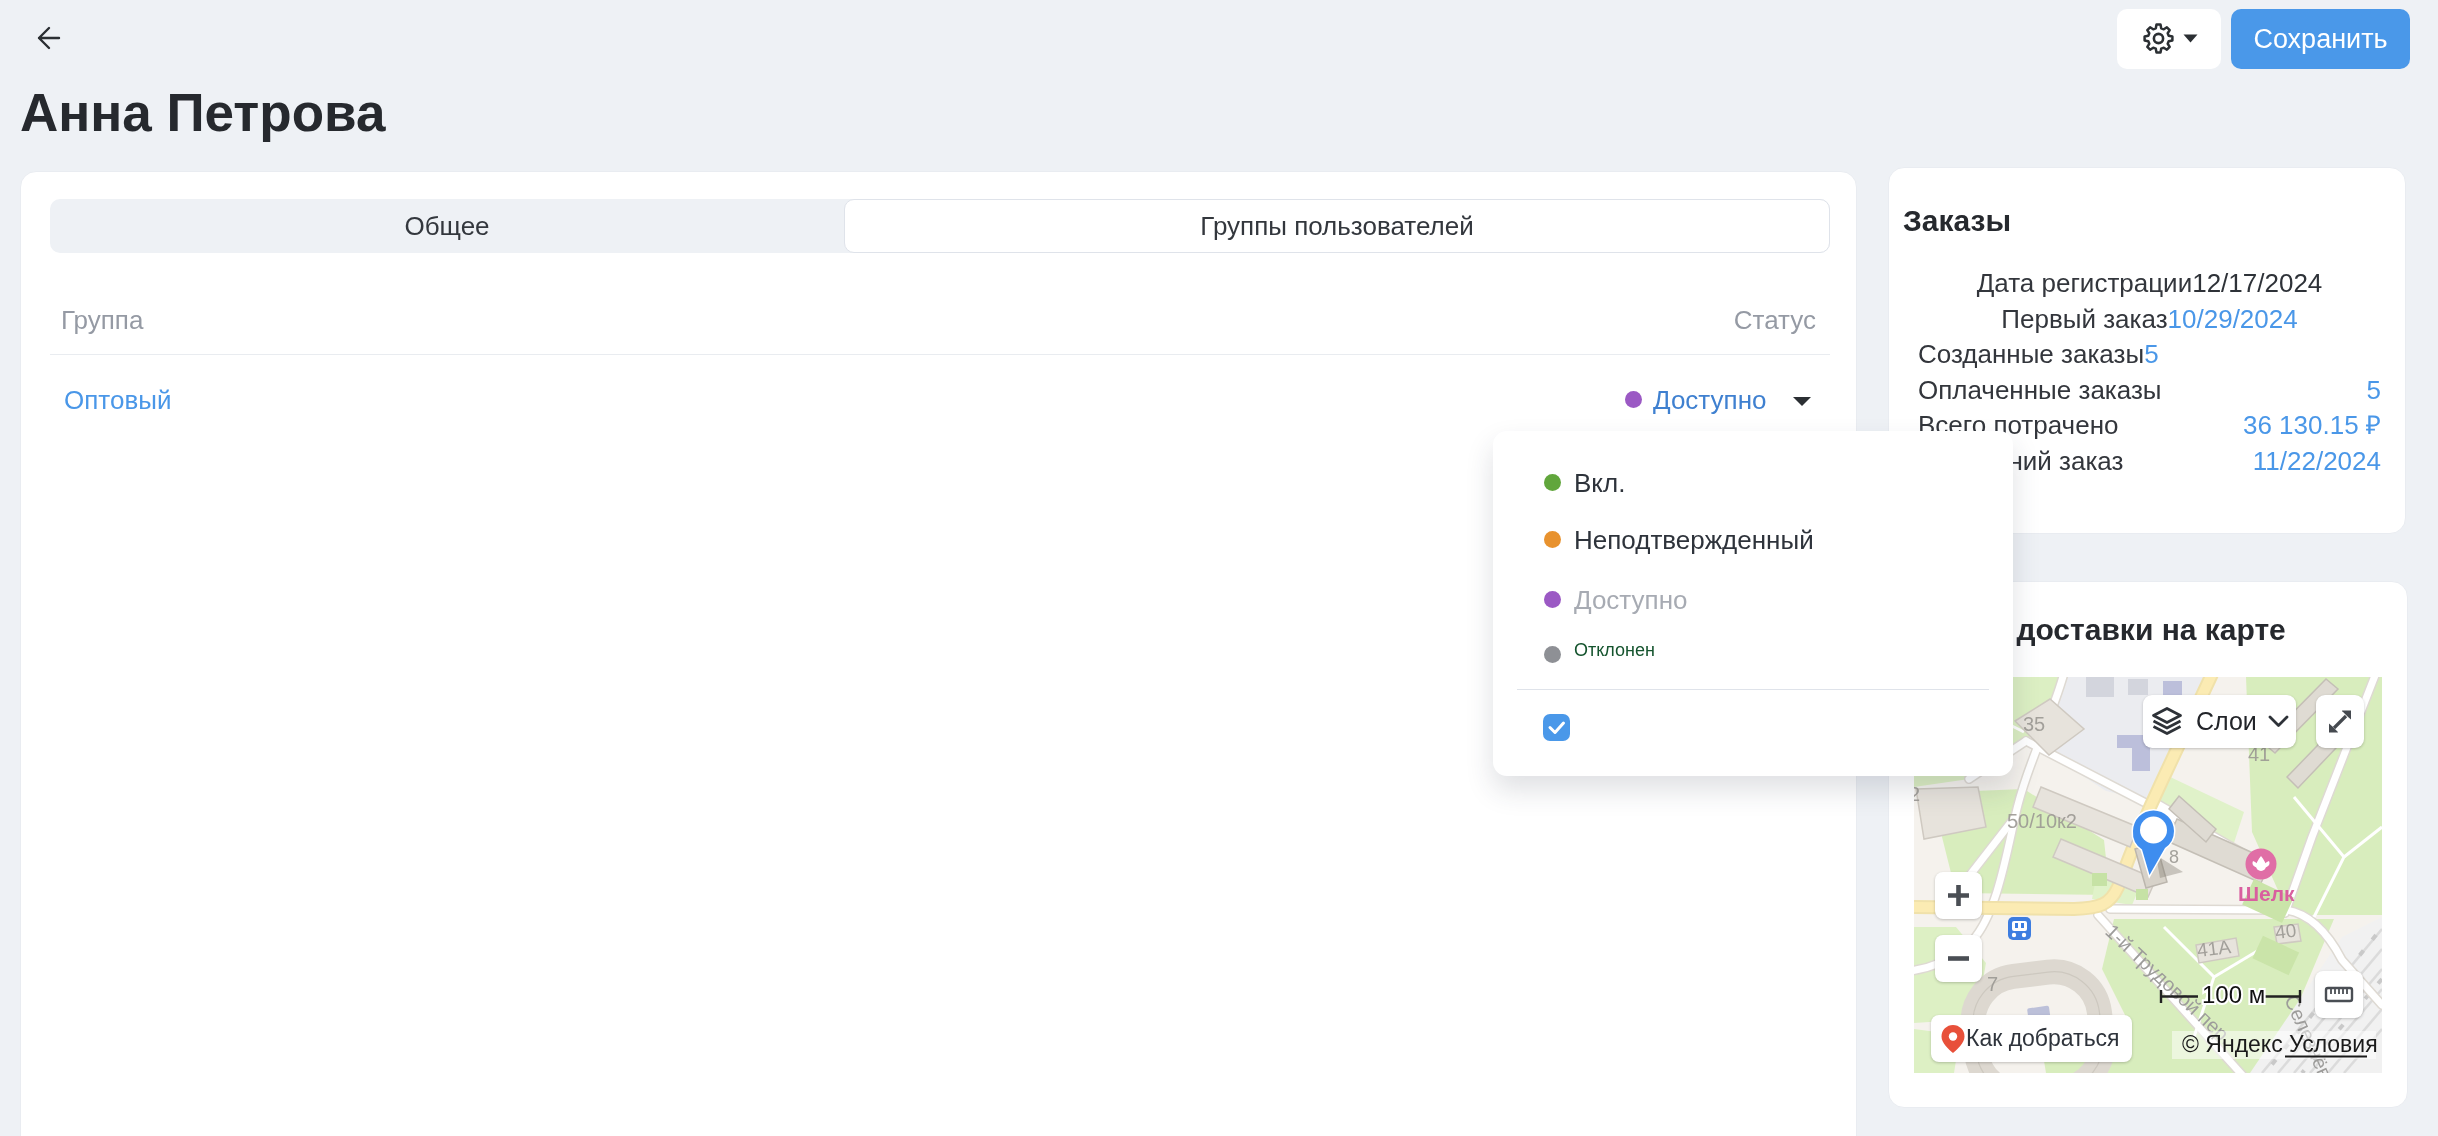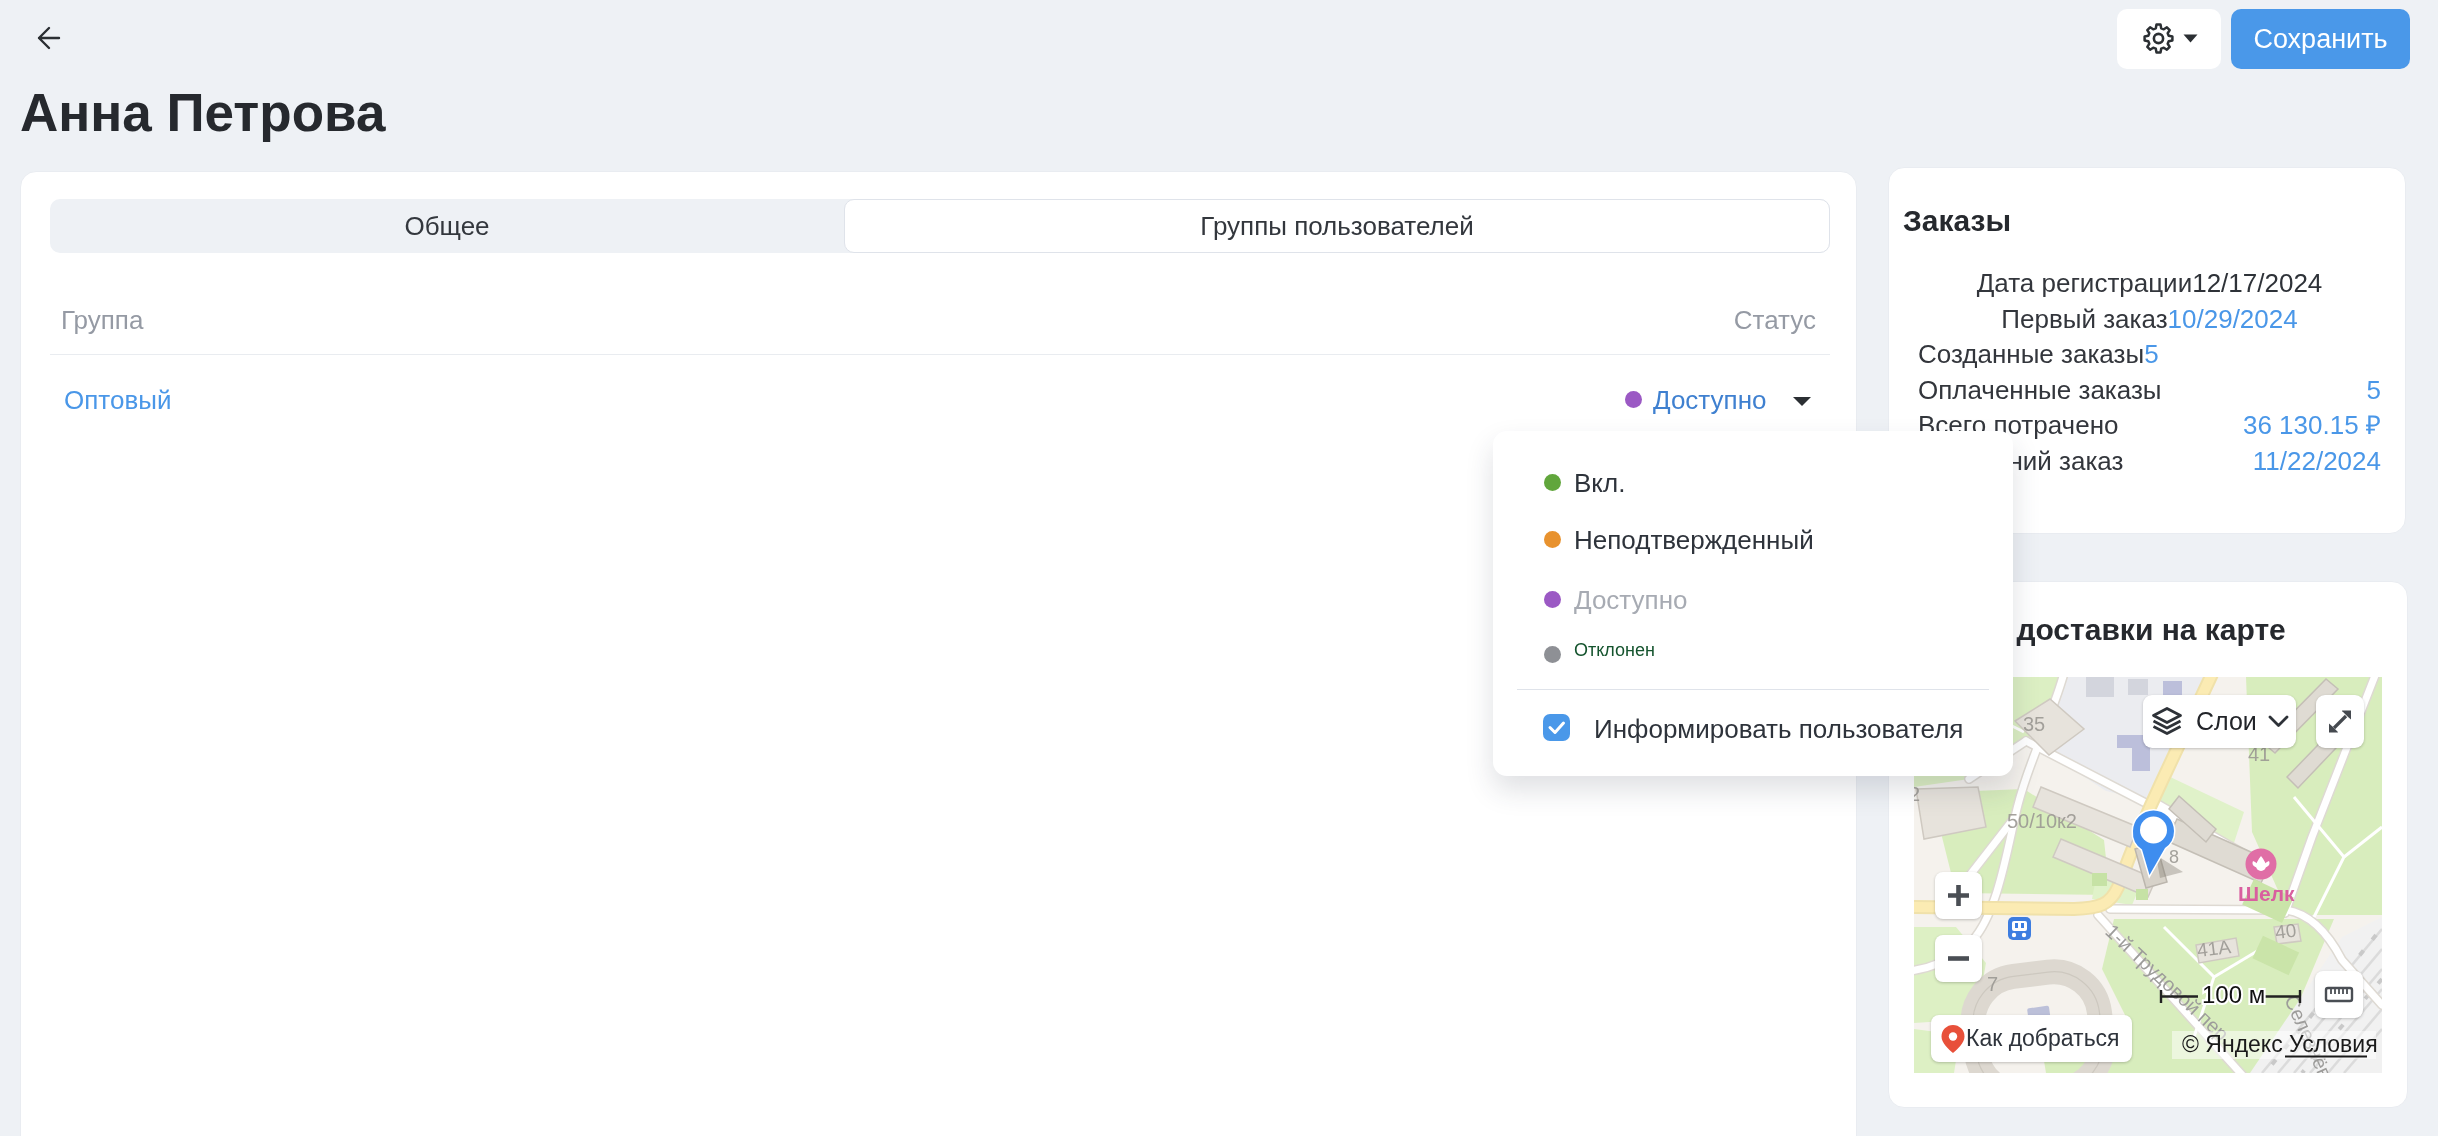--- a/index.html
+++ b/index.html
@@ -288,14 +288,13 @@
   <div class="abs" style="left:51px;top:160px;width:17px;height:17px;border-radius:50%;background:#9b59c4"></div>
   <div class="abs" style="left:81px;top:154px;font-size:26px;color:#a7abb3">Доступно</div>
   <div class="abs" style="left:51px;top:215px;width:17px;height:17px;border-radius:50%;background:#8e9095"></div>
   <div class="abs" style="left:81px;top:209px;font-size:18px;color:#14532d">Отклонен</div>
   <div class="abs" style="left:24px;top:258px;width:472px;height:1px;background:#dfe3ea"></div>
   <div class="abs" style="left:50px;top:283px;width:27px;height:27px;border-radius:7px;background:#4a98e9">
     <svg width="27" height="27" viewBox="0 0 27 27">
         <path d="M7 13.5 L12 18.5 L20.5 9" stroke="#fff" stroke-width="3" fill="none" stroke-linecap="round" stroke-linejoin="round"></path>
       </svg>
   </div>
-  <div class="abs" style="left:101px;top:283px;font-size:26px;color:#2e333b">Информировать пользователя</div>
 </div>
 
 </body></html>

